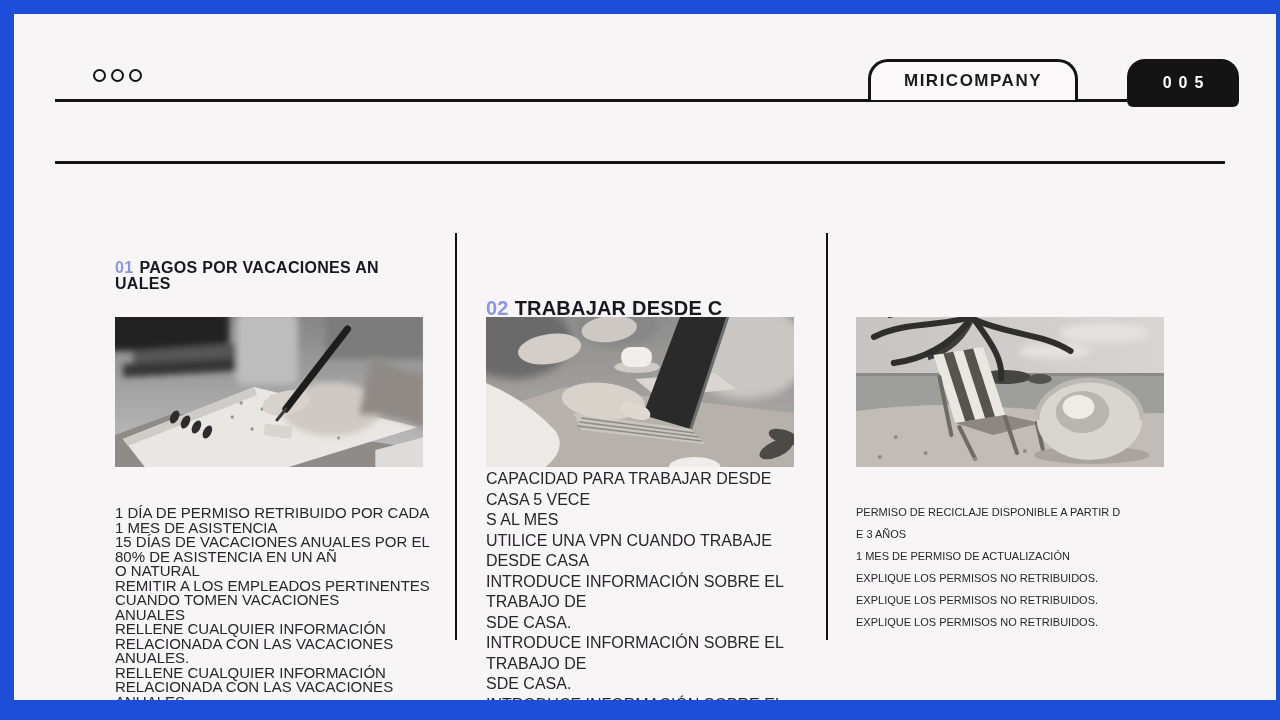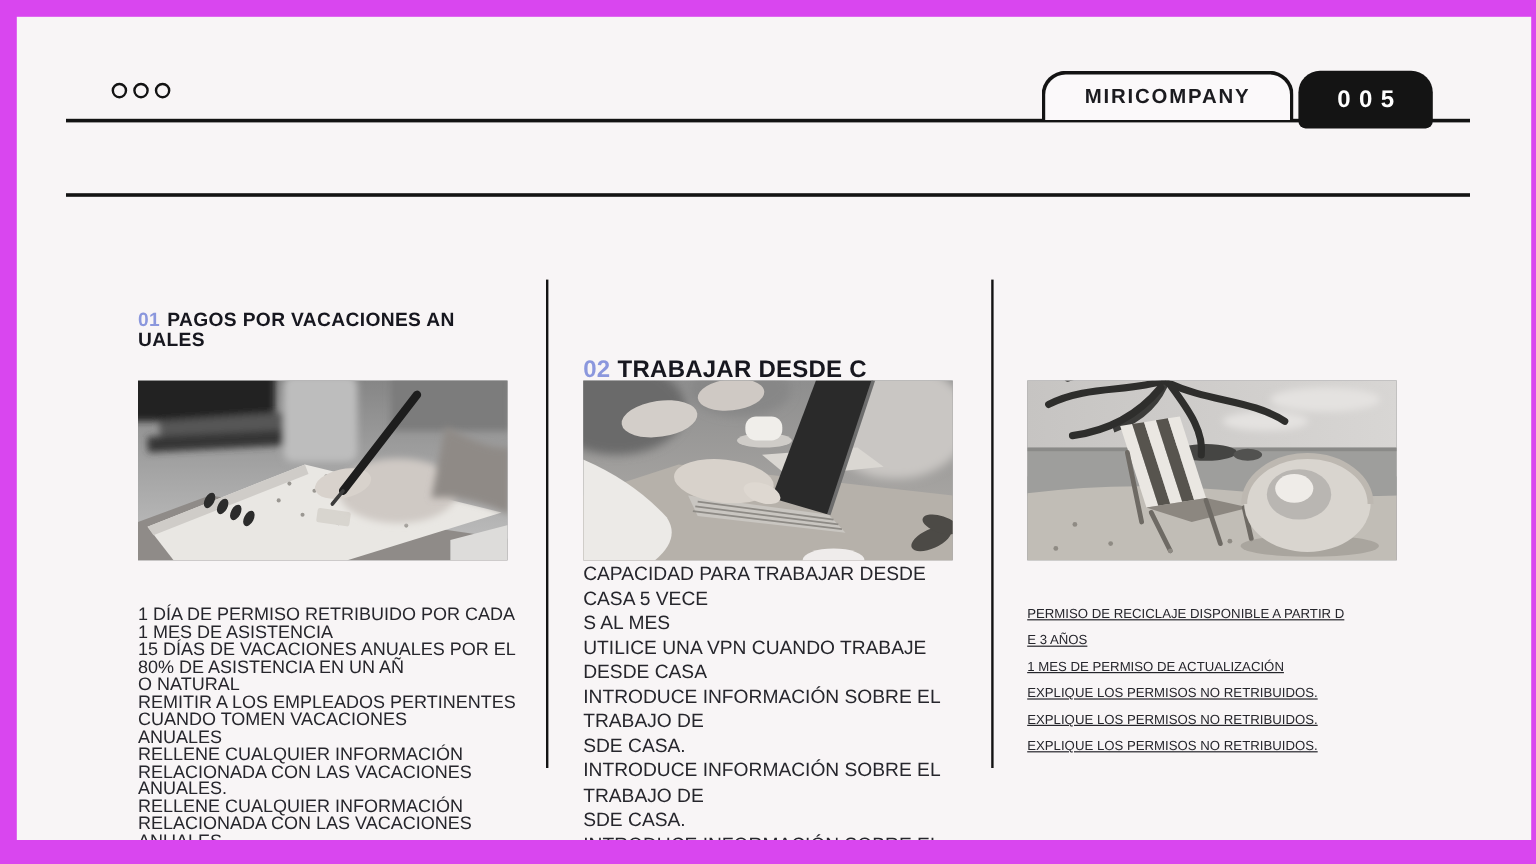--- a/index.html
+++ b/index.html
@@ -1,38 +1,38 @@
 <!DOCTYPE html>
 <html><head>
 <meta charset="utf-8">
 <style>
   html,body{margin:0;padding:0;}
   body{font-family:"Liberation Sans", sans-serif;}
   .frame{width:1280px;height:720px;box-sizing:border-box;
-         padding:14px 4px 20px 14px;background:#d946ef;}
+         padding:14px 4px 20px 14px;background:#1d4ed8;}
   .page{position:relative;width:100%;height:100%;background:#f8f5f6;overflow:hidden;}
 
   
   .dots{position:absolute;left:79px;top:55px;display:flex;gap:5px;}
   .dot{width:13px;height:13px;border:2.5px solid #131313;border-radius:50%;box-sizing:border-box;background:transparent;}
 
   
   .rule{position:absolute;left:41px;width:1170px;height:3px;background:#131313;}
   .rule-top{top:85px;}
   .rule-bottom{top:147px;height:2.5px;}
 
   
   .tab-brand{position:absolute;left:854px;top:45px;width:210px;height:41px;box-sizing:border-box;
              background:#fbf9fa;border:3.5px solid #131313;border-bottom:none;
              border-radius:20px 20px 0 0;display:flex;align-items:center;justify-content:center;
              font-weight:bold;font-size:17px;letter-spacing:1.5px;color:#1b1b1f;z-index:2;}
-  .tab-num{position:absolute;left:1068px;top:45px;width:112px;height:48px;
+  .tab-num{position:absolute;left:1113px;top:45px;width:112px;height:48px;
            background:#141414;color:#ffffff;border-radius:18px 18px 6px 6px;
            display:flex;align-items:center;justify-content:center;
-           font-weight:bold;font-size:20px;letter-spacing:7px;padding-left:7px;box-sizing:border-box;z-index:1;}
+           font-weight:bold;font-size:16px;letter-spacing:7px;padding-left:7px;box-sizing:border-box;z-index:1;}
 
   
   .title{position:absolute;top:106px;left:0;width:100%;text-align:center;
          font-size:17.5px;font-weight:bold;line-height:26px;white-space:nowrap;}
   .title .chap{color:#3a5ac6;}
   .title .sub{color:#141418;margin-left:10px;}
 
   
   .divider{position:absolute;top:219px;width:2px;height:407px;background:#131313;}
   .div-1{left:441px;} .div-2{left:812px;}
@@ -44,21 +44,21 @@
   .col-2 .col-head,.col-3 .col-head{top:20px;font-size:20px;line-height:23px;letter-spacing:.2px;margin-top:44px;}
   .col-head .num{color:#8b97dd;margin-right:6px;}
   .col-head .t{white-space:pre-line;}
 
   .col-img{position:absolute;top:84px;left:0;width:308px;height:150px;overflow:hidden;background:#9a9a9a;}
   .col-img svg{display:block;width:100%;height:100%;}
 
   .col-body{position:absolute;left:0;right:-6px;white-space:pre-line;color:#26262c;}
   .col-1 .col-body{top:273px;font-size:15px;line-height:14.5px;}
   .col-2 .col-body{top:236px;font-size:16px;line-height:20.5px;}
-  .col-3 .col-body{top:268px;font-size:11px;line-height:22px;text-decoration:underline;}
+  .col-3 .col-body{top:268px;font-size:11px;line-height:22px;}
 </style>
 </head>
 <body>
 
 <div class="frame">
   <div class="page">
 
     <div class="dots">
       <span class="dot"></span>
       <span class="dot"></span>

